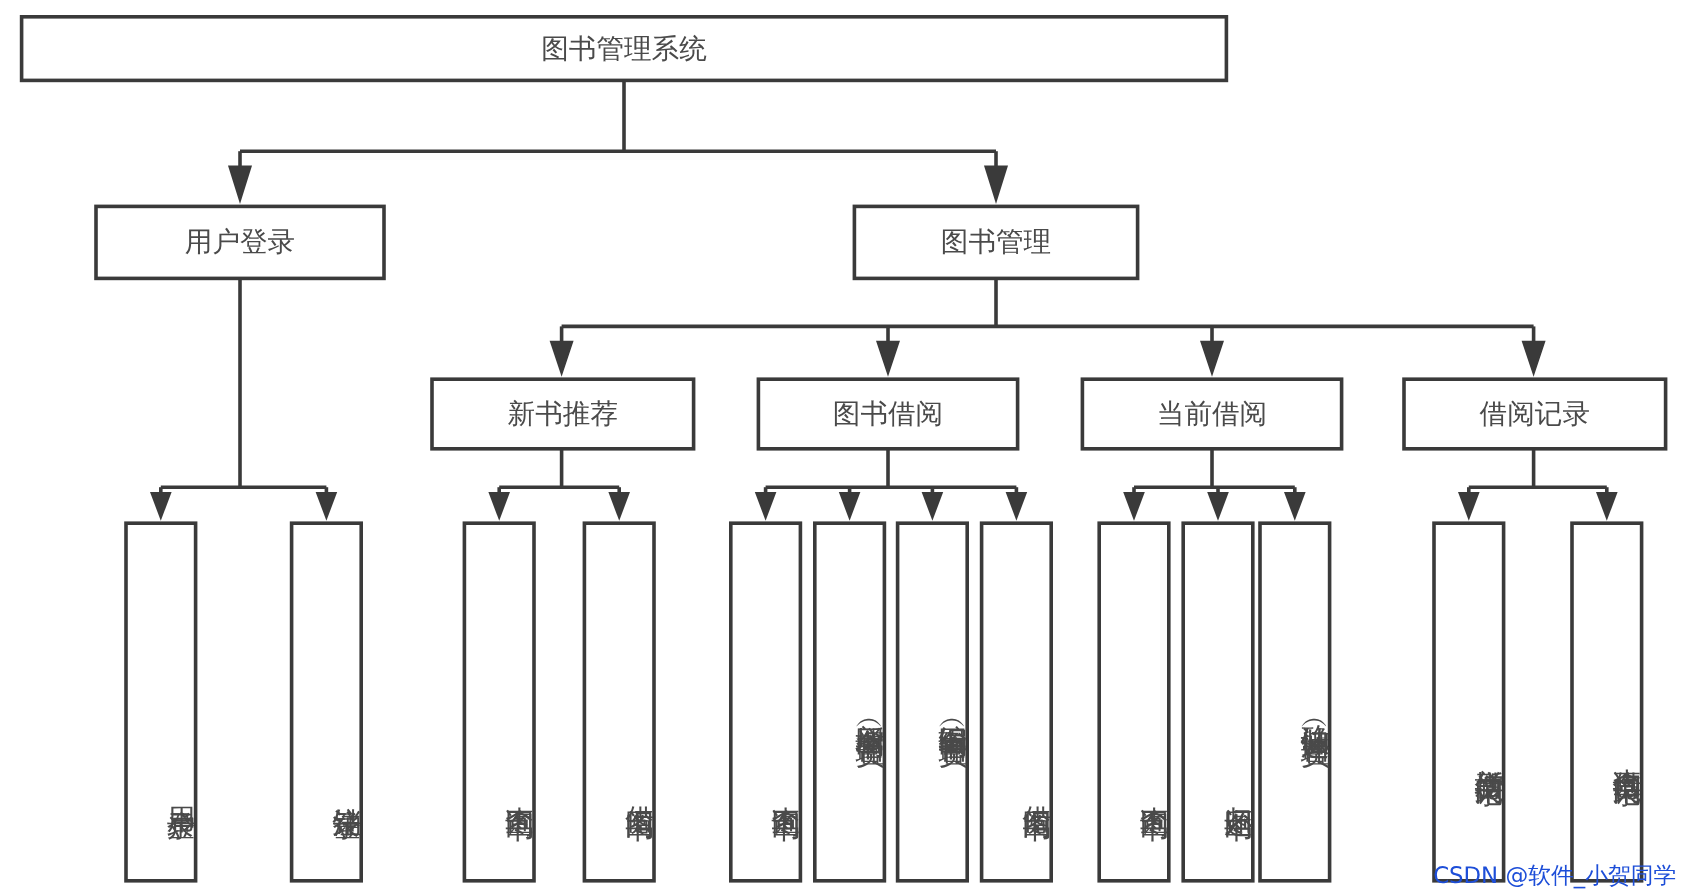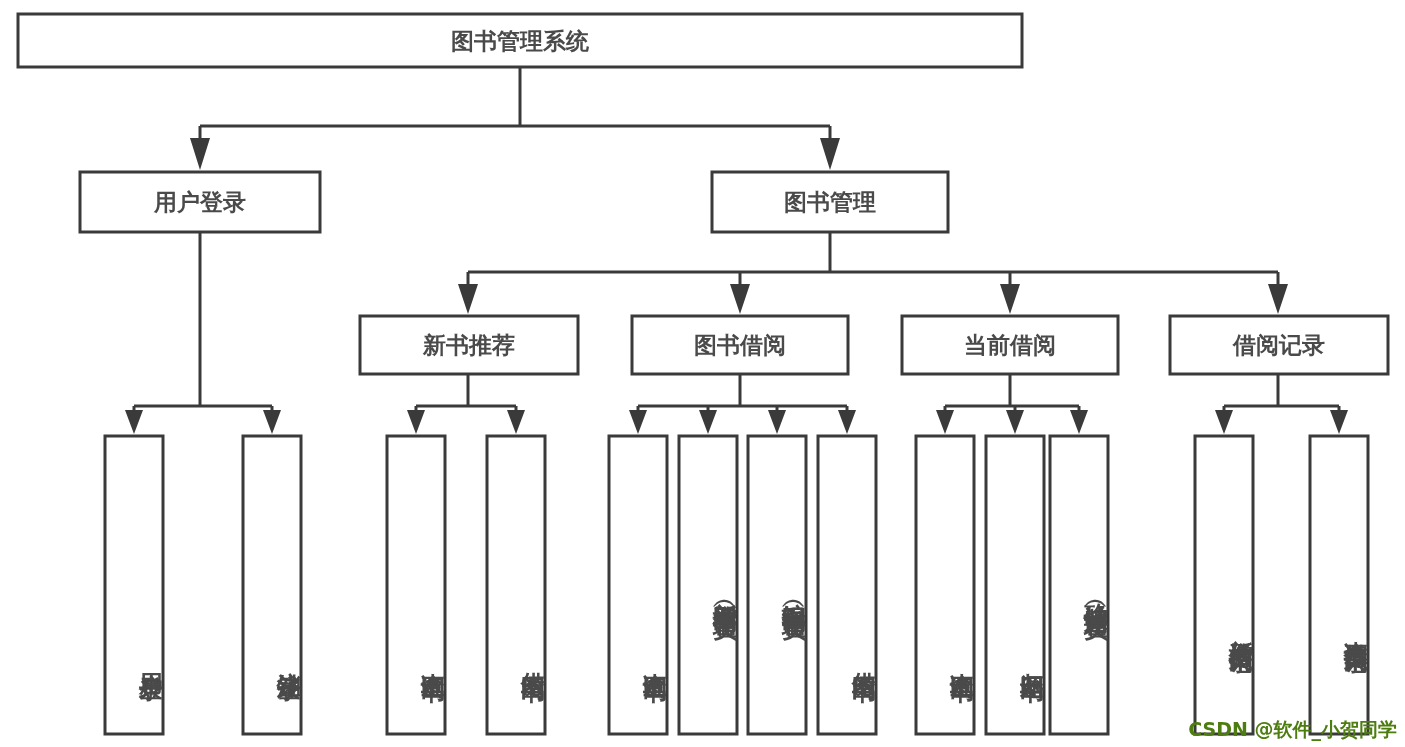--- a/index.html
+++ b/index.html
@@ -11,21 +11,20 @@
     width: 1405px;
     height: 747px;
     font-family: "DejaVu Sans", "Liberation Sans", sans-serif;
     overflow: hidden;
     position: relative;
   }
   #diagram-root {
     position: relative;
     width: 1405px;
     height: 747px;
-    font-weight: bold;
   }
   svg.diagram {
     position: absolute;
     top: 0;
     left: 0;
     width: 1405px;
     height: 747px;
     display: block;
   }
   .node-rect {
@@ -64,21 +63,21 @@
     align-items: flex-start;
     justify-content: center;
     pointer-events: none;
   }
   .watermark {
     position: absolute;
     right: 8px;
     bottom: 4px;
     font-family: "DejaVu Sans", "Liberation Sans", sans-serif;
     font-size: 19px;
-    color: #4d7c0f;
+    color: #1d4ed8;
     white-space: nowrap;
   }
 </style>
 </head>
 <body>
 
 <div id="diagram-root">
 
   <svg class="diagram" viewBox="0 0 1405 747">
 

